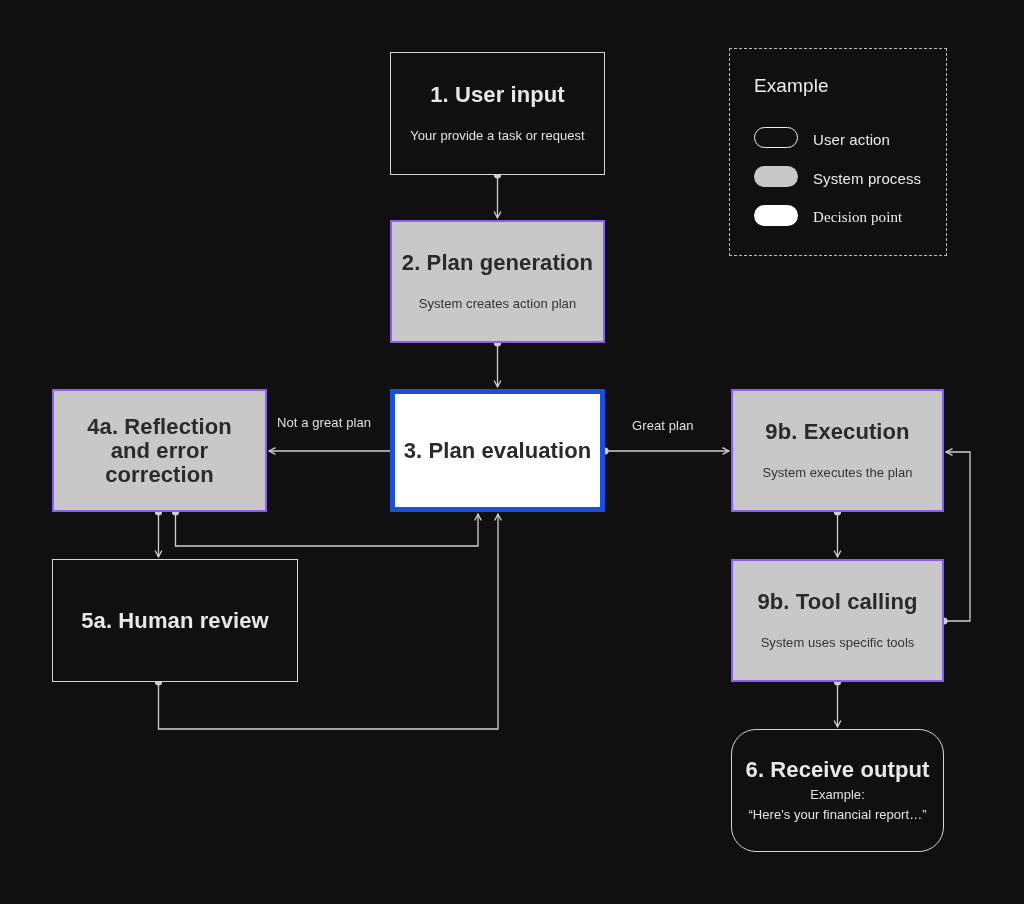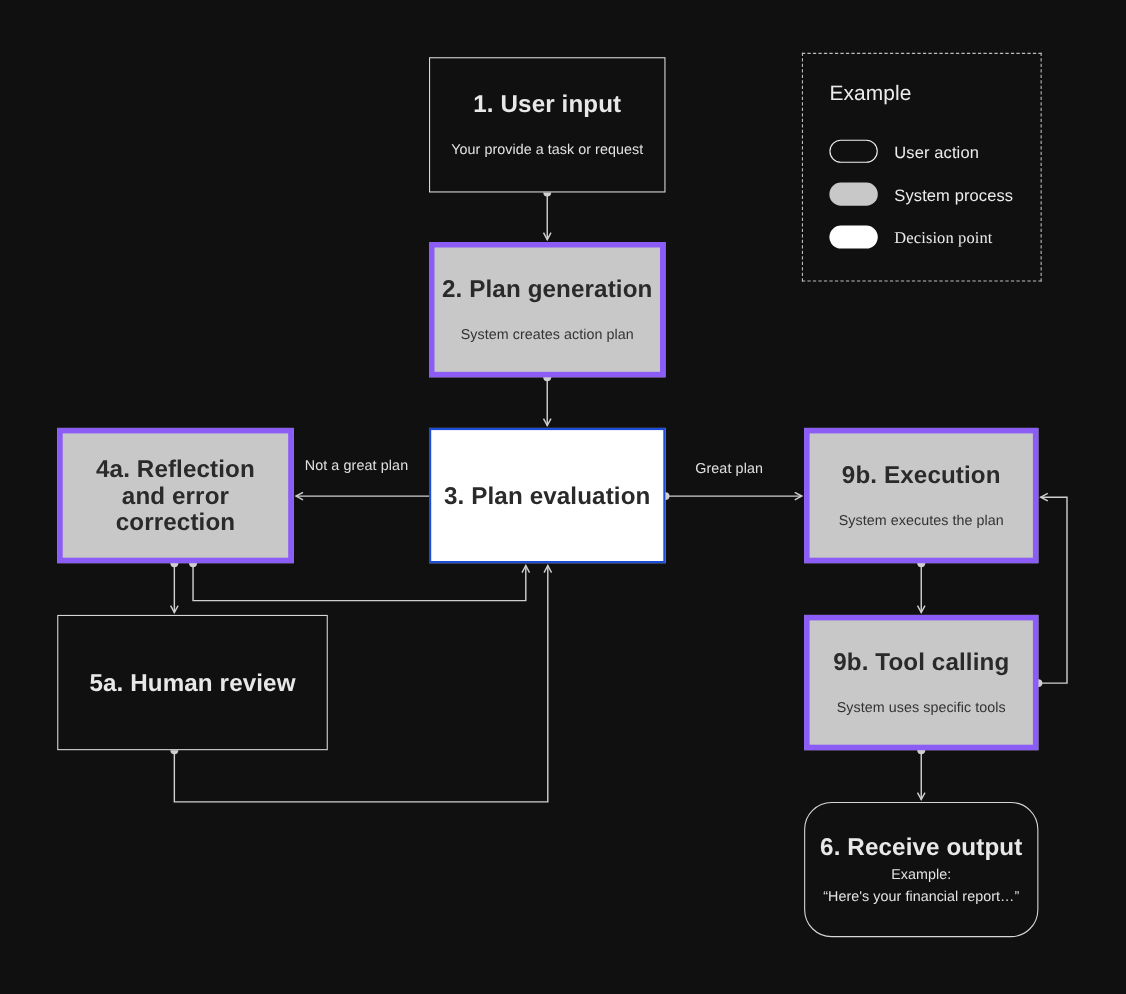--- a/index.html
+++ b/index.html
@@ -38,27 +38,27 @@
 
   
   .v-outline{
     background:#101010;
     border:1.5px solid #d6d6d6;
     color:#e8e8e8;
   }
   .v-outline .sub{color:#e2e2e2;}
   .v-gray{
     background:#c8c8c8;
-    border:5px solid #8b5cf6;
+    border:2px solid #8b5cf6;
     color:#2a2a2a;
   }
   .v-gray .sub{color:#333;}
   .v-white{
     background:#ffffff;
-    border:2px solid #1d4ed8;
+    border:5px solid #1d4ed8;
     color:#2a2a2a;
   }
 
   .edge-label{
     position:absolute;
     font-size:13px;
     color:#e0e0e0;
     white-space:nowrap;
     letter-spacing:.1px;
   }

